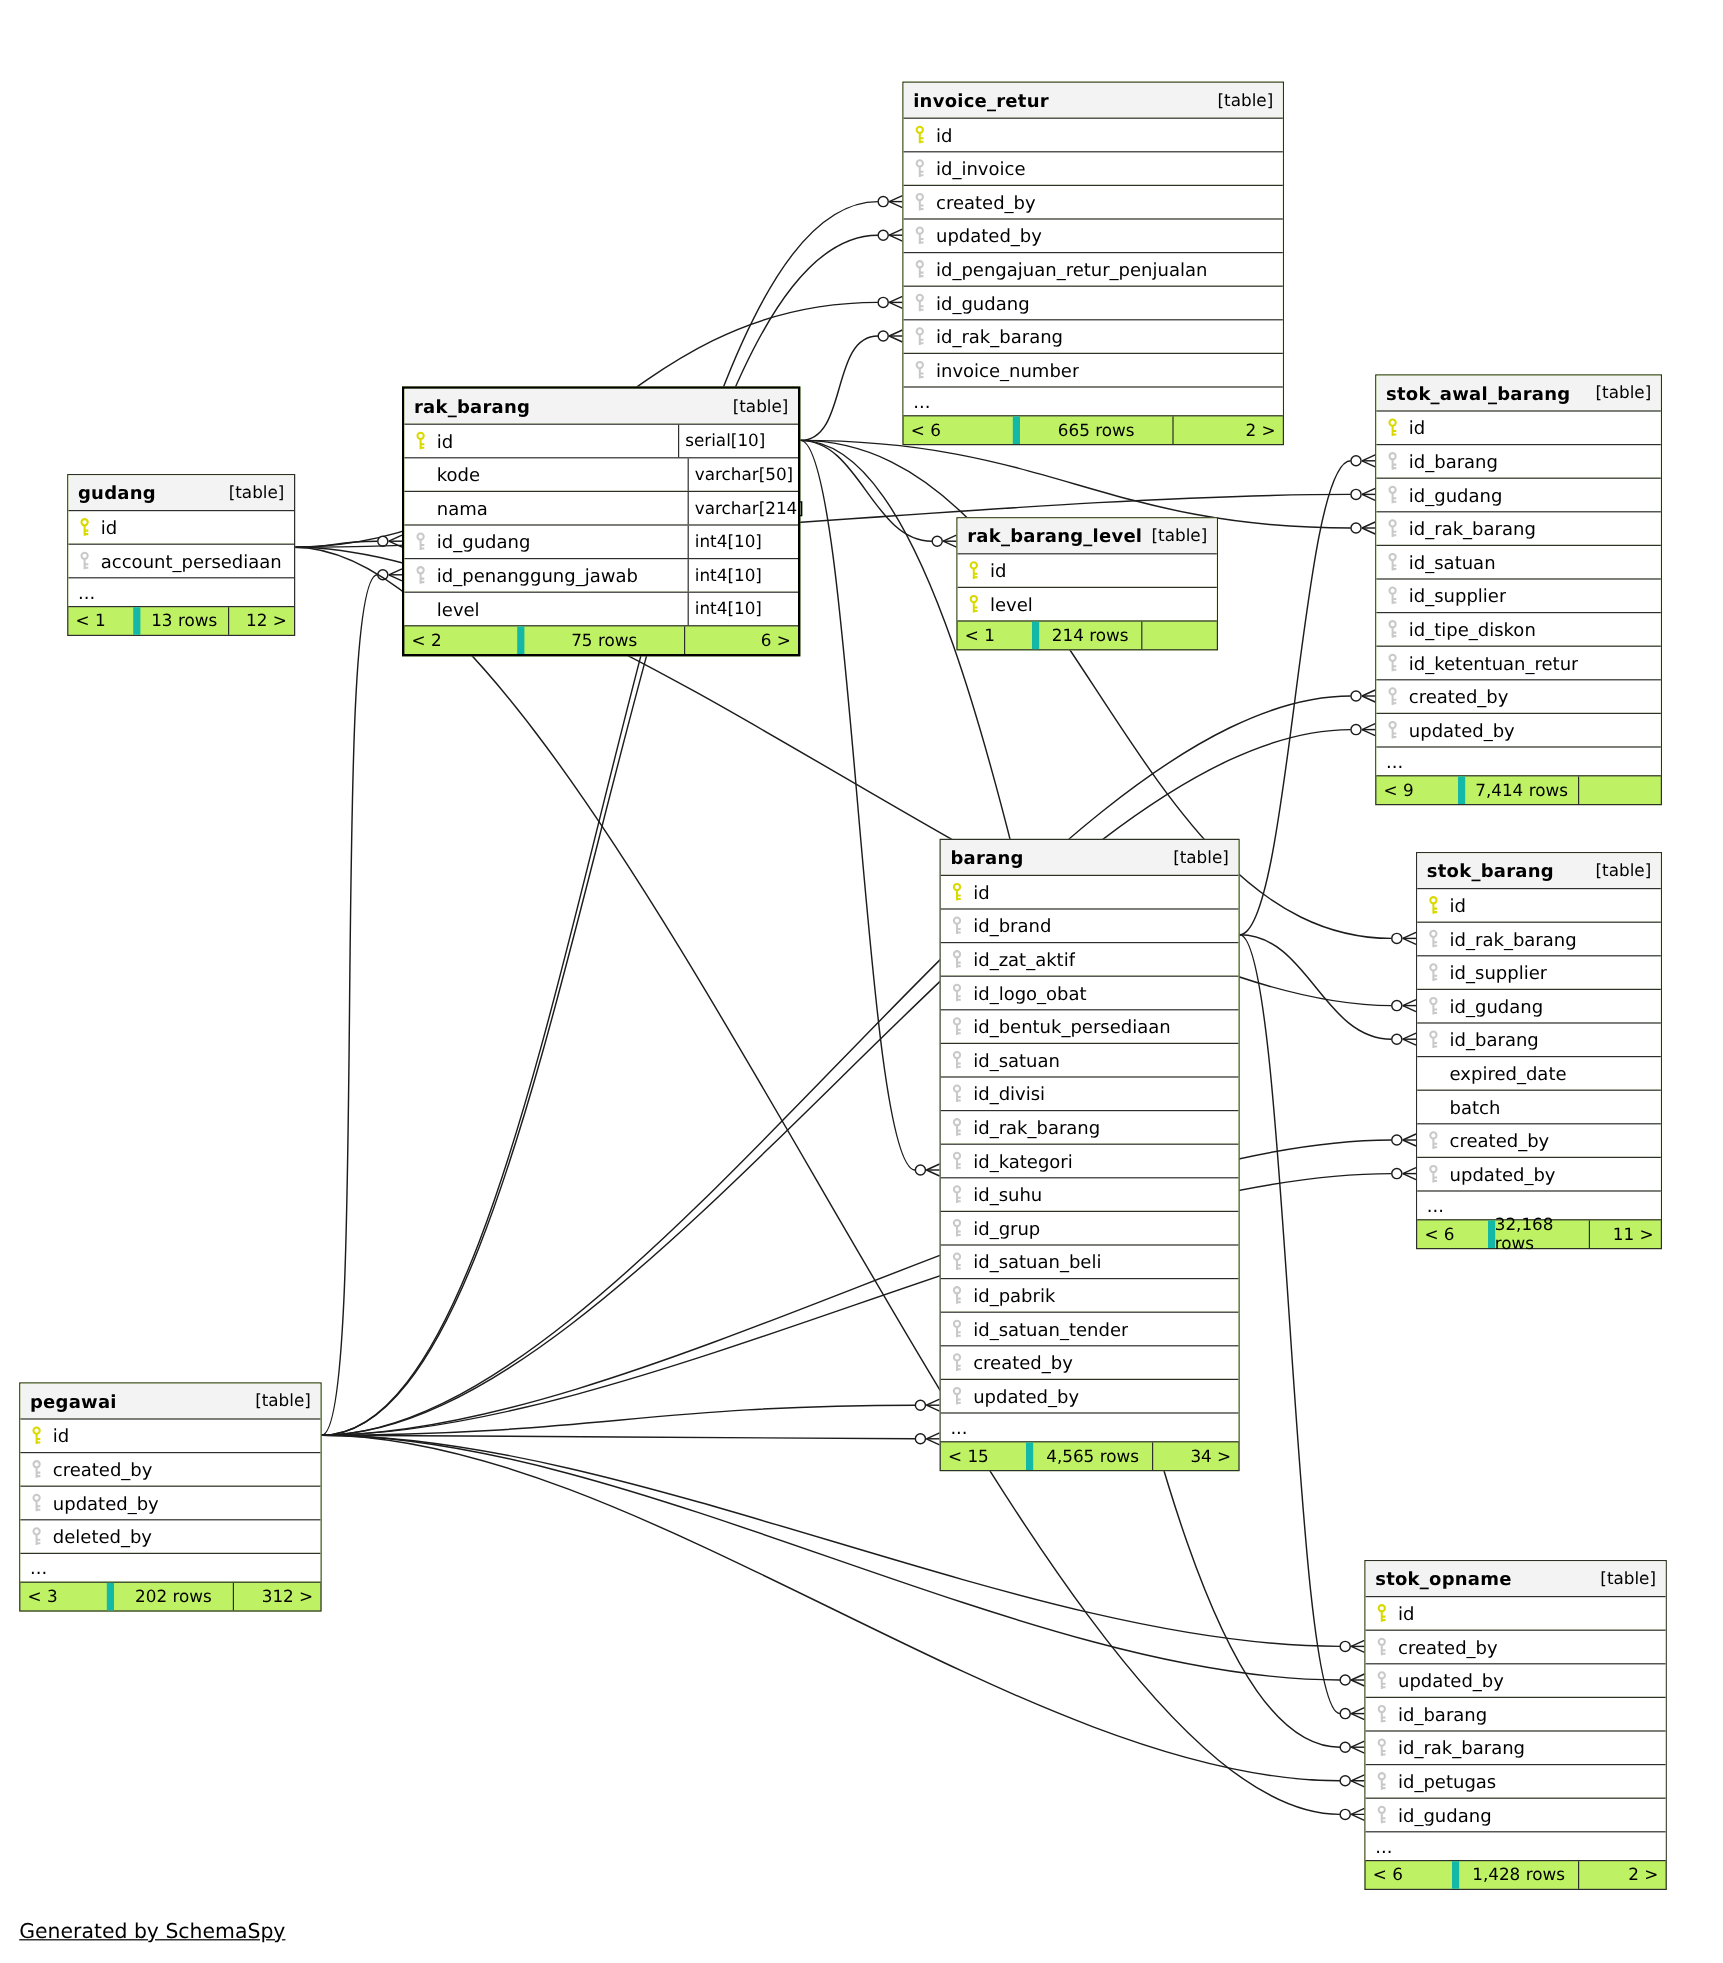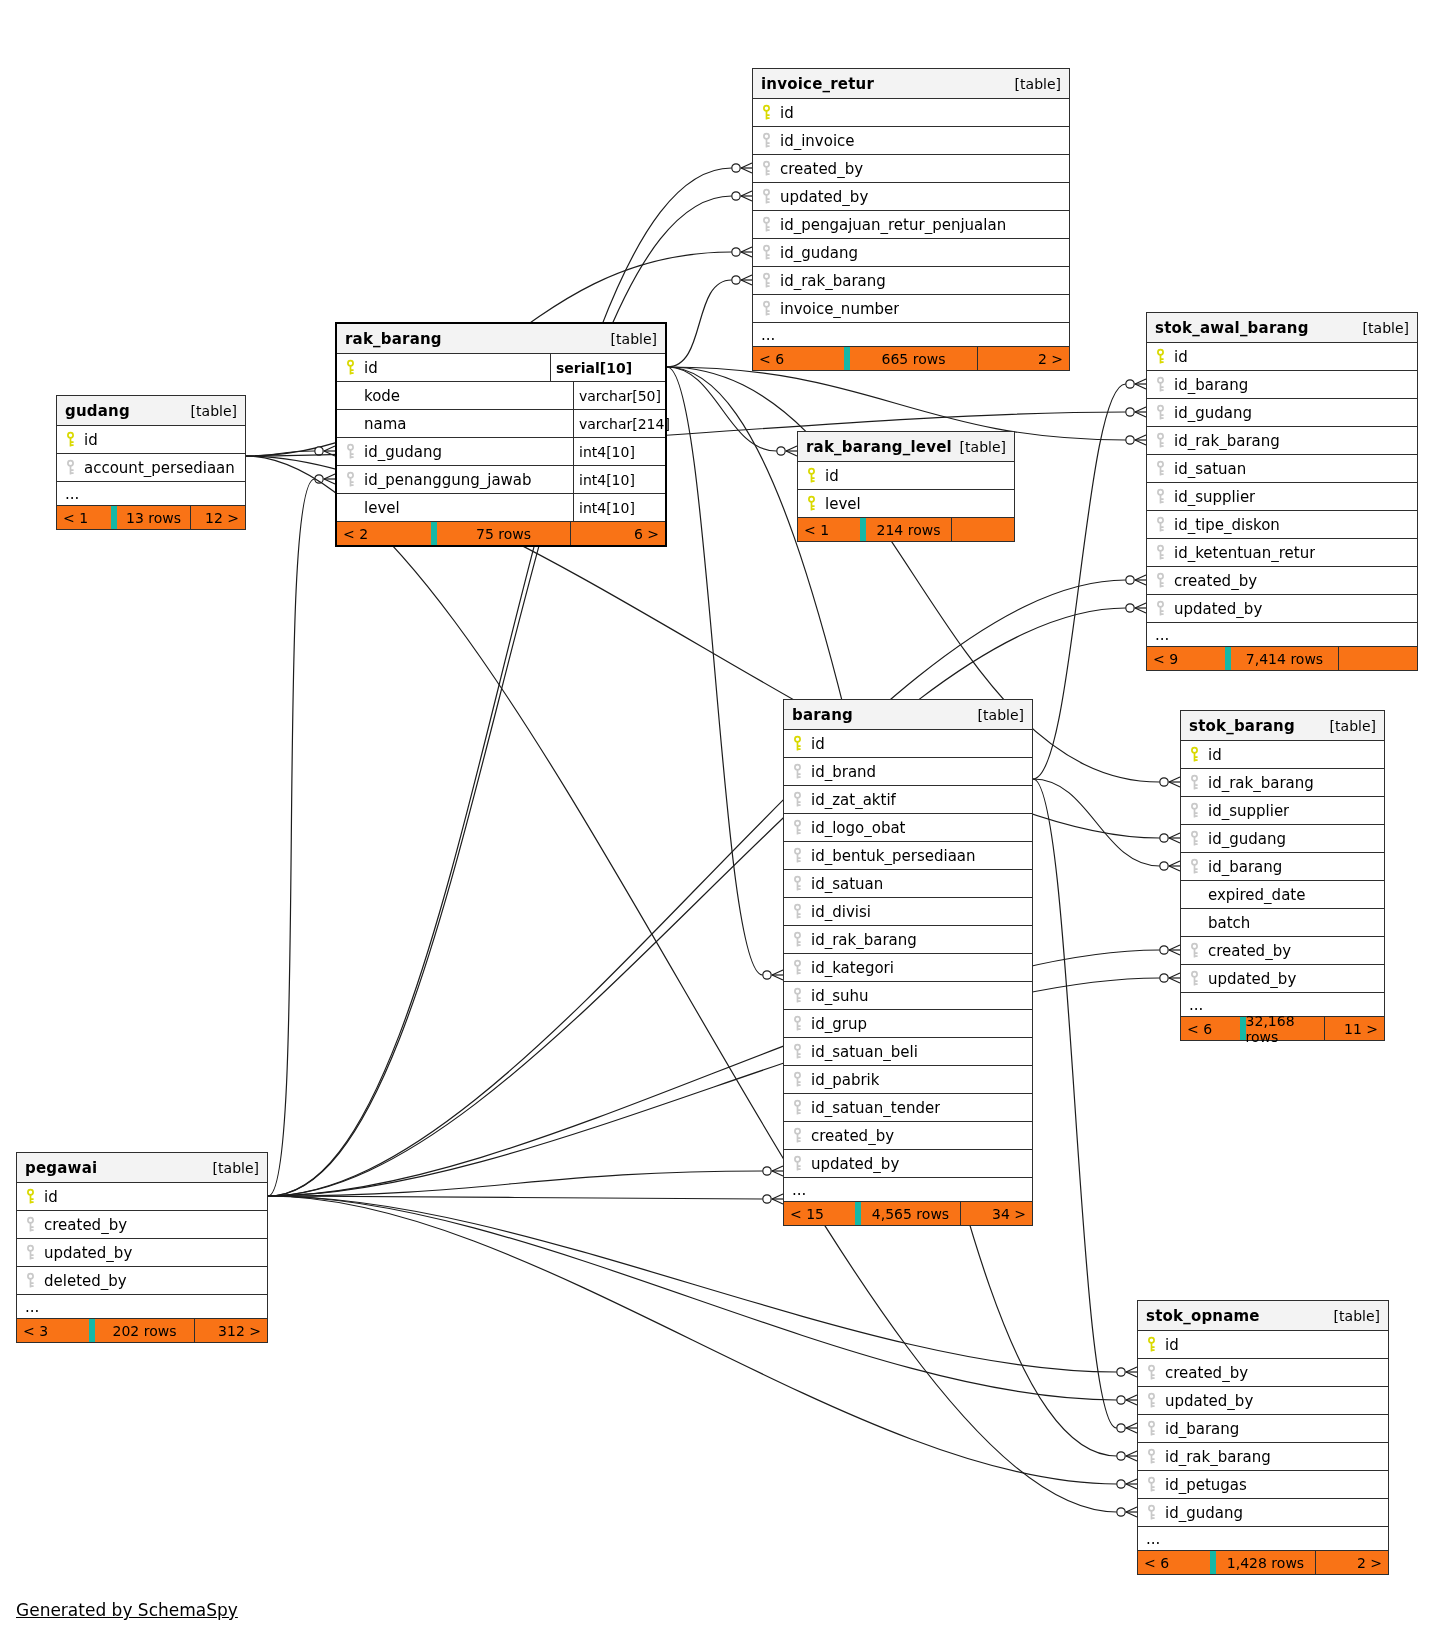--- a/index.html
+++ b/index.html
@@ -1,18 +1,18 @@
 <!DOCTYPE html>
 <html><head>
 <meta charset="utf-8">
 <style>
   html,body { margin:0; padding:0; background:#ffffff; font-family:"DejaVu Sans", sans-serif; color:#000; }
   .canvas { position:relative; width:1436px; height:1636px; background:#fff; overflow:hidden; }
   svg.edges { position:absolute; left:0; top:0; z-index:0; }
-  .dbtable { position:absolute; z-index:1; background:#f97316; border:1px solid #2e2e2e; box-sizing:border-box; }
+  .dbtable { position:absolute; z-index:1; background:#bef264; border:1px solid #2e2e2e; box-sizing:border-box; }
   .dbtable.emph { border:2.5px solid #000; }
   .thead { background:#f3f3f3; height:29px; display:flex; align-items:center; justify-content:space-between; padding:0 8px; }
   .tname { font-weight:bold; font-size:15px; letter-spacing:0.2px; }
   .tlabel { font-size:14px; }
   .trow { height:27px; border-top:1px solid #2e2e2e; display:flex; align-items:center; background:#fff; }
   .keycell { width:27px; display:flex; align-items:center; justify-content:center; flex:0 0 27px; }
   .cname { font-size:15px; white-space:nowrap; overflow:hidden; }
   .trow .cspacer { flex:1; }
   .ctype { border-left:1px solid #2e2e2e; align-self:stretch; display:flex; align-items:center; padding-left:5px; font-size:14px; flex:0 0 auto; box-sizing:border-box; white-space:nowrap; }
   .trow.ellipsis { height:23px; padding-left:8px; font-size:15px; }
@@ -333,21 +333,21 @@
       </div>
       <div class="trow">
         <span class="keycell">
           <svg width="11" height="17" viewBox="0 0 11 17">
             <circle cx="5.5" cy="4.2" r="2.6" fill="none" stroke="#d9d900" stroke-width="1.7"></circle>
             <path d="M5.5 6.8 V15.4 M5.5 11.2 H8.6 M5.5 14.1 H8.6" fill="none" stroke="#d9d900" stroke-width="1.7"></path>
           </svg>
         </span>
         <span class="cname">id</span>
         <span class="cspacer"></span>
-        <span class="ctype" style="width: 115px; font-weight: bold;">serial[10]</span>
+        <span class="ctype" style="width: 100px;">serial[10]</span>
       </div>
       <div class="trow">
         <span class="keycell"></span>
         <span class="cname">kode</span>
         <span class="cspacer"></span>
         <span class="ctype" style="width: 92px;">varchar[50]</span>
       </div>
       <div class="trow">
         <span class="keycell"></span>
         <span class="cname">nama</span>
@@ -410,21 +410,21 @@
           </svg>
         </span>
         <span class="cname">level</span>
       </div>
       <div class="tfoot">
         <span class="cell left">&lt; 1</span>
         <span class="cell mid">214 rows</span>
         <span class="cell right"></span>
       </div>
     </div>
-    <div class="dbtable" style="left: 1146px; top: 312px; width: 272px;">
+    <div class="dbtable" style="left: 1146px; top: 312px; width: 239px;">
       <div class="thead">
         <span class="tname">stok_awal_barang</span>
         <span class="tlabel">[table]</span>
       </div>
       <div class="trow">
         <span class="keycell">
           <svg width="11" height="17" viewBox="0 0 11 17">
             <circle cx="5.5" cy="4.2" r="2.6" fill="none" stroke="#d9d900" stroke-width="1.7"></circle>
             <path d="M5.5 6.8 V15.4 M5.5 11.2 H8.6 M5.5 14.1 H8.6" fill="none" stroke="#d9d900" stroke-width="1.7"></path>
           </svg>

